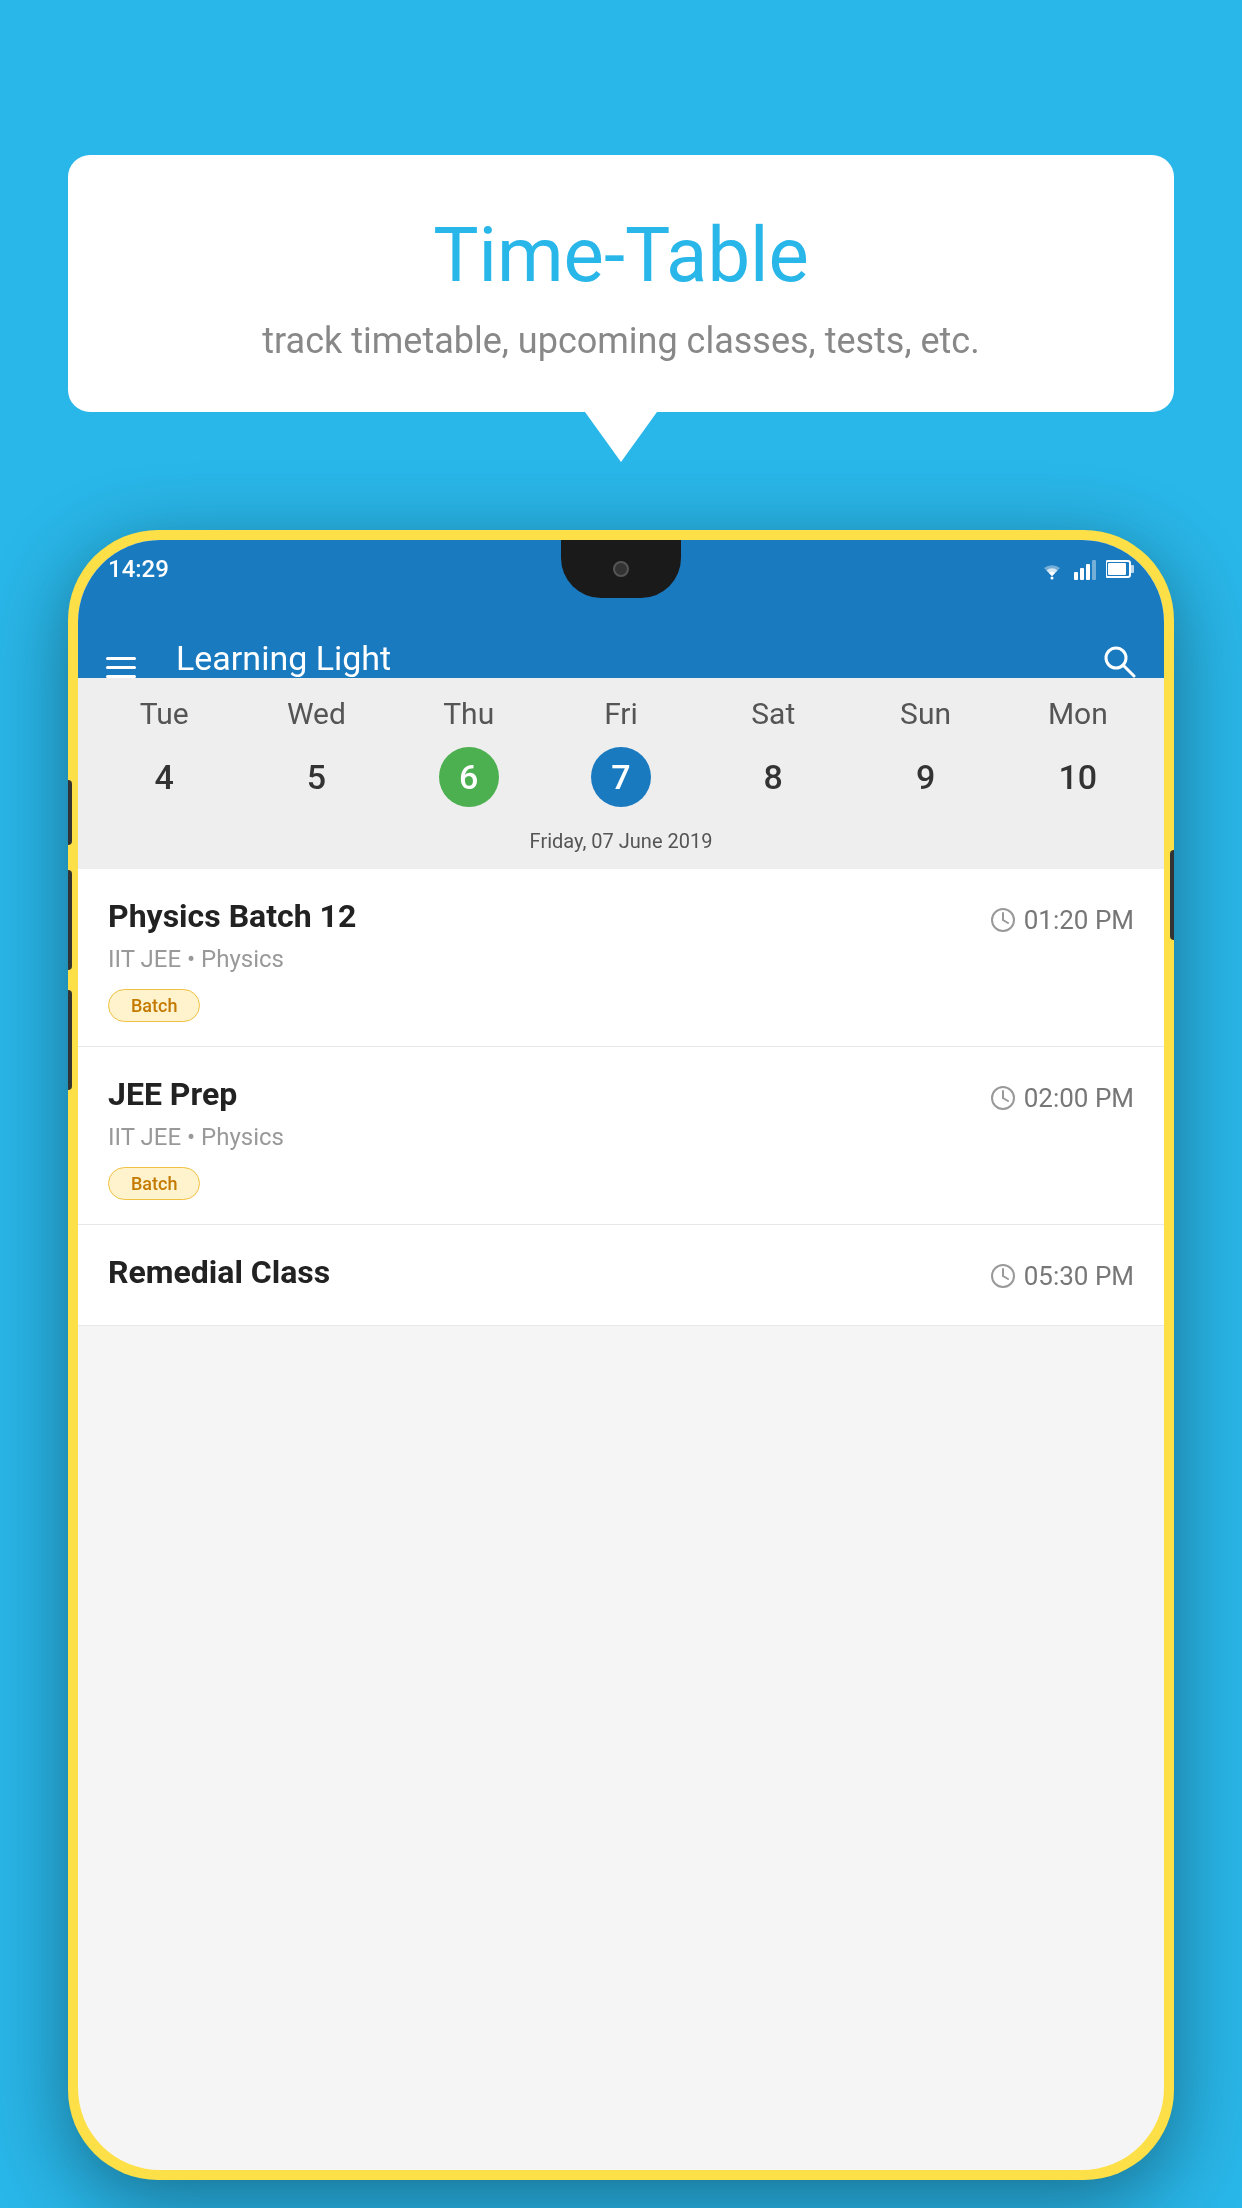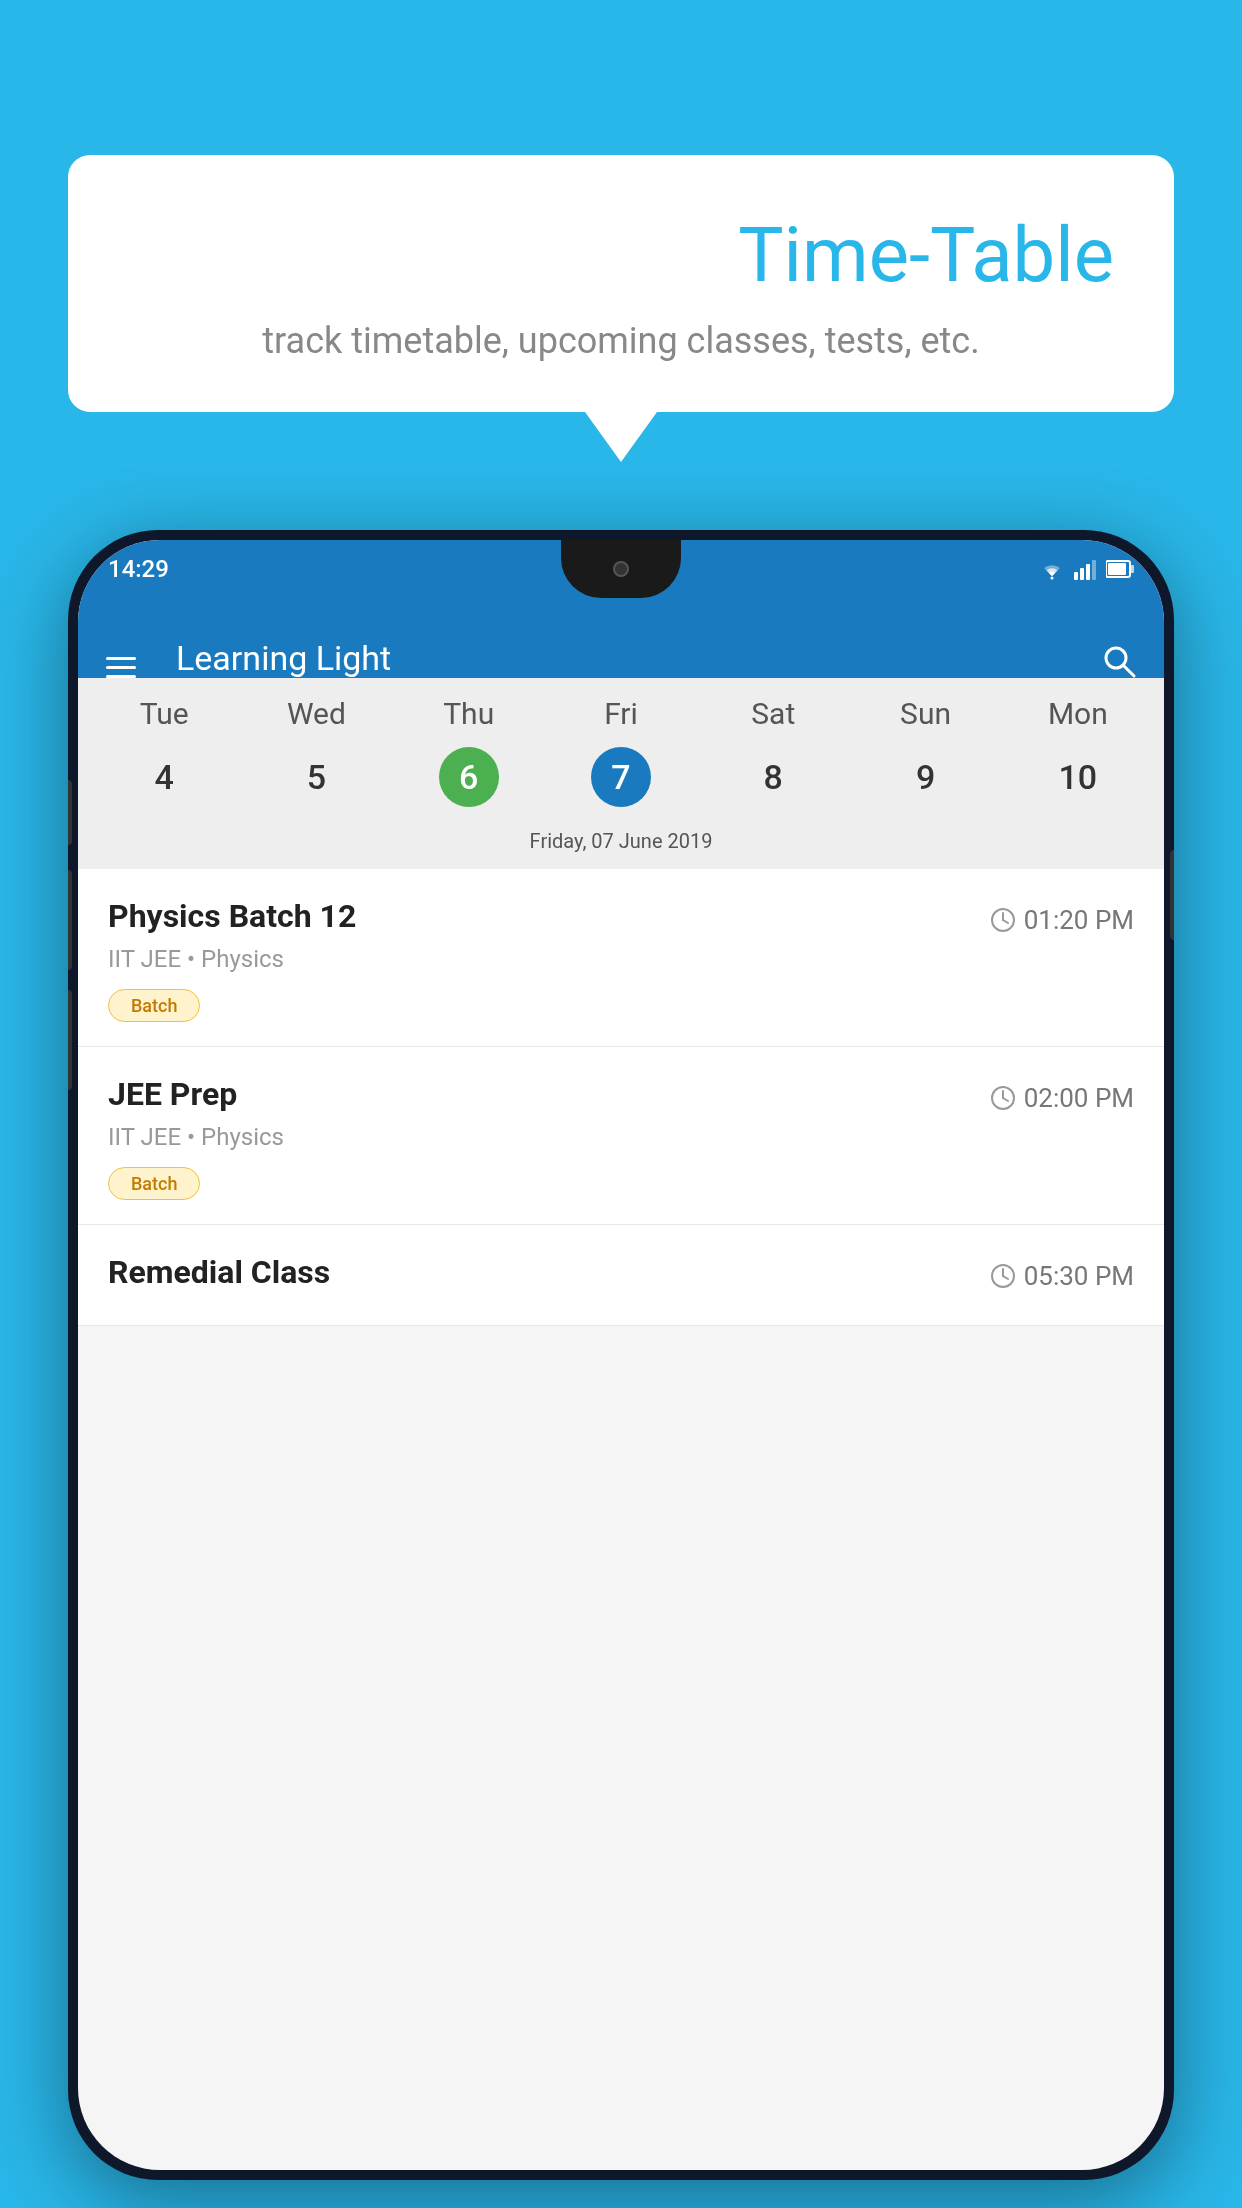--- a/index.html
+++ b/index.html
@@ -31,21 +31,20 @@
       padding: 55px 60px 50px;
       width: 100%;
       text-align: center;
     }
 
     .speech-bubble-title {
       color: #29b6e8;
       font-size: 76px;
       font-weight: 400;
       margin-bottom: 20px;
-      text-align: right;
     }
 
     .speech-bubble-subtitle {
       color: #888;
       font-size: 36px;
       font-weight: 400;
     }
 
     .speech-bubble-tail {
       width: 0;
@@ -61,21 +60,21 @@
       position: absolute;
       top: 530px;
       left: 68px;
       right: 68px;
       bottom: 0;
     }
 
     .phone-frame {
       width: 100%;
       height: 1650px;
-      background: #0f172a;
+      background: #fde047;
       border-radius: 90px;
       position: relative;
       overflow: hidden;
       box-shadow: 0 20px 80px rgba(0,0,0,0.4);
       padding-left: 10px;
     }
 
     
     .phone-screen {
       position: absolute;

